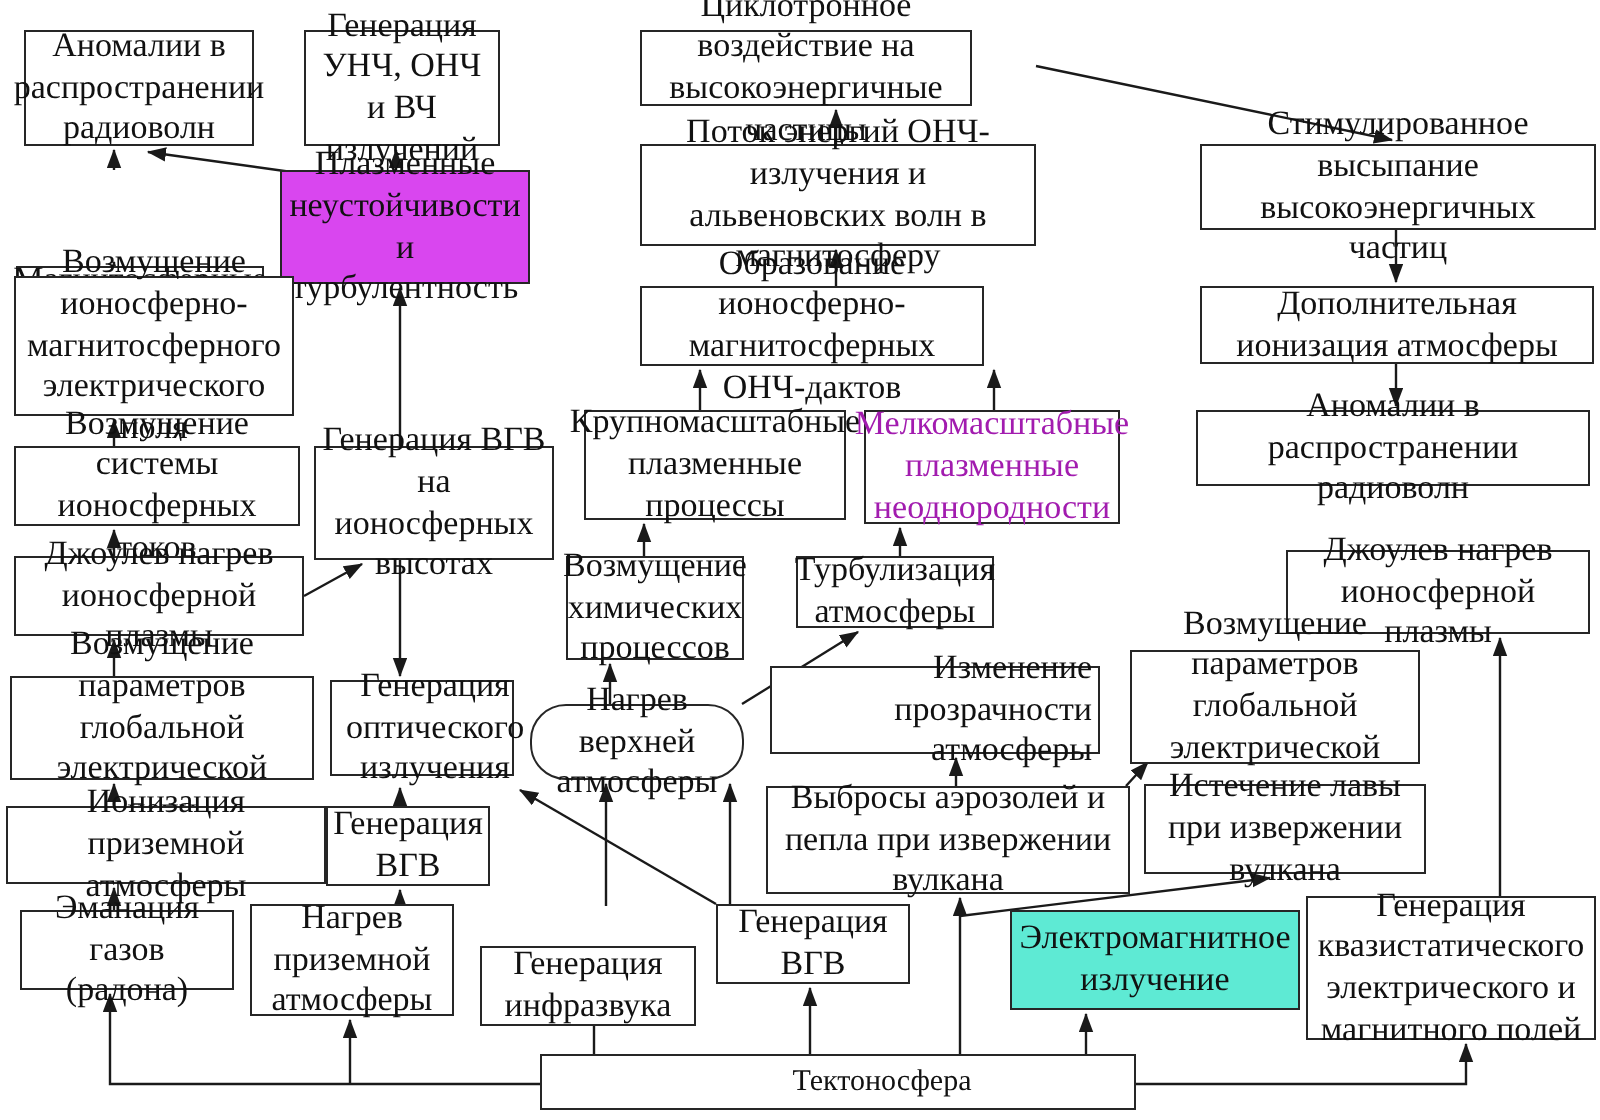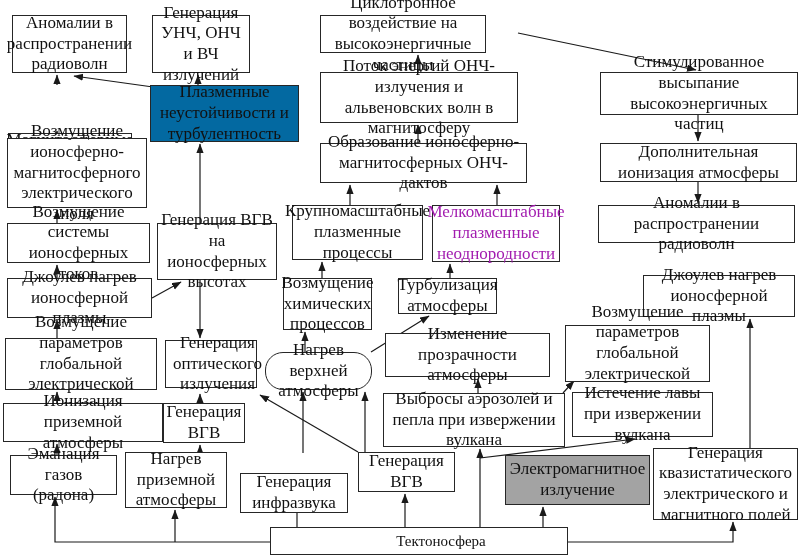--- a/index.html
+++ b/index.html
@@ -66,44 +66,44 @@
         <polyline points="698,115 698,141" marker-end="url(#arrow)"></polyline>
         <polyline points="698,182 698,203" marker-end="url(#arrow)"></polyline>
         <polyline points="478,393 478,379" marker-end="url(#arrow)"></polyline>
         <polyline points="563,393 574,381" marker-end="url(#arrow)"></polyline>
       </g>
   </svg>
   <div id="nodes">
       <div class="node" style="left: 12px; top: 15px; width: 115px; height: 58px; border-color: rgb(38, 38, 38); background: rgb(255, 255, 255); color: rgb(17, 17, 17);">Аномалии в распространении радиоволн</div>
       <div class="node" style="left: 152px; top: 15px; width: 98px; height: 58px; border-color: rgb(38, 38, 38); background: rgb(255, 255, 255); color: rgb(17, 17, 17);">Генерация УНЧ, ОНЧ и ВЧ излучений</div>
       <div class="node" style="left: 8px; top: 85px; width: 124px; height: 36px; border-color: rgb(38, 38, 38); background: rgb(255, 255, 255); color: rgb(17, 17, 17); margin-top: 48px;">Магнитосферные эффекты</div>
-      <div class="node" style="left: 150px; top: 85px; width: 149px; height: 57px; border-color: rgb(38, 38, 38); background: #0369a1; color: rgb(17, 17, 17);">Плазменные неустойчивости и турбулентность</div>
+      <div class="node" style="left: 140px; top: 85px; width: 125px; height: 57px; border-color: rgb(38, 38, 38); background: #d946ef; color: rgb(17, 17, 17);">Плазменные неустойчивости и турбулентность</div>
       <div class="node" style="left: 7px; top: 138px; width: 140px; height: 70px; border-color: rgb(38, 38, 38); background: rgb(255, 255, 255); color: rgb(17, 17, 17);">Возмущение ионосферно-магнитосферного электрического поля</div>
       <div class="node" style="left: 7px; top: 223px; width: 143px; height: 40px; border-color: rgb(38, 38, 38); background: rgb(255, 255, 255); color: rgb(17, 17, 17);">Возмущение системы ионосферных токов</div>
       <div class="node" style="left: 157px; top: 223px; width: 120px; height: 57px; border-color: rgb(38, 38, 38); background: rgb(255, 255, 255); color: rgb(17, 17, 17);">Генерация ВГВ на ионосферных высотах</div>
       <div class="node" style="left: 7px; top: 278px; width: 145px; height: 40px; border-color: rgb(38, 38, 38); background: rgb(255, 255, 255); color: rgb(17, 17, 17);">Джоулев нагрев ионосферной плазмы</div>
       <div class="node" style="left: 5px; top: 338px; width: 152px; height: 52px; border-color: rgb(38, 38, 38); background: rgb(255, 255, 255); color: rgb(17, 17, 17);">Возмущение параметров глобальной электрической цепи</div>
       <div class="node" style="left: 3px; top: 403px; width: 160px; height: 39px; border-color: rgb(38, 38, 38); background: rgb(255, 255, 255); color: rgb(17, 17, 17);">Ионизация приземной атмосферы</div>
       <div class="node" style="left: 10px; top: 455px; width: 107px; height: 40px; border-color: rgb(38, 38, 38); background: rgb(255, 255, 255); color: rgb(17, 17, 17);">Эманация газов (радона)</div>
       <div class="node" style="left: 165px; top: 340px; width: 92px; height: 48px; border-color: rgb(38, 38, 38); background: rgb(255, 255, 255); color: rgb(17, 17, 17); padding-left: 16px;">Генерация оптического излучения</div>
       <div class="node" style="left: 163px; top: 403px; width: 82px; height: 40px; border-color: rgb(38, 38, 38); background: rgb(255, 255, 255); color: rgb(17, 17, 17);">Генерация ВГВ</div>
       <div class="node" style="left: 125px; top: 452px; width: 102px; height: 56px; border-color: rgb(38, 38, 38); background: rgb(255, 255, 255); color: rgb(17, 17, 17);">Нагрев приземной атмосферы</div>
       <div class="node" style="left: 320px; top: 15px; width: 166px; height: 38px; border-color: rgb(38, 38, 38); background: rgb(255, 255, 255); color: rgb(17, 17, 17);">Циклотронное воздействие на высокоэнергичные частицы</div>
       <div class="node" style="left: 320px; top: 72px; width: 198px; height: 51px; border-color: rgb(38, 38, 38); background: rgb(255, 255, 255); color: rgb(17, 17, 17);">Поток энергий ОНЧ-излучения и альвеновских волн в магнитосферу</div>
-      <div class="node" style="left: 320px; top: 143px; width: 207px; height: 40px; border-color: rgb(38, 38, 38); background: rgb(255, 255, 255); color: rgb(17, 17, 17);">Образование ионосферно-магнитосферных ОНЧ-дактов</div>
+      <div class="node" style="left: 320px; top: 143px; width: 172px; height: 40px; border-color: rgb(38, 38, 38); background: rgb(255, 255, 255); color: rgb(17, 17, 17);">Образование ионосферно-магнитосферных ОНЧ-дактов</div>
       <div class="node" style="left: 292px; top: 205px; width: 131px; height: 55px; border-color: rgb(38, 38, 38); background: rgb(255, 255, 255); color: rgb(17, 17, 17);">Крупномасштабные плазменные процессы</div>
       <div class="node" style="left: 432px; top: 205px; width: 128px; height: 57px; border-color: rgb(38, 38, 38); background: rgb(255, 255, 255); color: #a21caf;">Мелкомасштабные плазменные неоднородности</div>
       <div class="node" style="left: 283px; top: 278px; width: 89px; height: 52px; border-color: rgb(38, 38, 38); background: rgb(255, 255, 255); color: rgb(17, 17, 17);">Возмущение химических процессов</div>
       <div class="node" style="left: 398px; top: 278px; width: 99px; height: 36px; border-color: rgb(38, 38, 38); background: rgb(255, 255, 255); color: rgb(17, 17, 17);">Турбулизация атмосферы</div>
       <div class="node" style="left: 265px; top: 352px; width: 107px; height: 38px; border-color: rgb(38, 38, 38); background: rgb(255, 255, 255); color: rgb(17, 17, 17); border-radius: 18px;">Нагрев верхней атмосферы</div>
-      <div class="node" style="left: 385px; top: 333px; width: 165px; height: 44px; border-color: rgb(38, 38, 38); background: rgb(255, 255, 255); color: rgb(17, 17, 17);">Изменение прозрачности атмосферы</div>
+      <div class="node" style="left: 385px; top: 333px; width: 165px; height: 44px; border-color: rgb(38, 38, 38); background: rgb(255, 255, 255); color: rgb(17, 17, 17); text-align: right;">Изменение прозрачности атмосферы</div>
       <div class="node" style="left: 383px; top: 393px; width: 182px; height: 54px; border-color: rgb(38, 38, 38); background: rgb(255, 255, 255); color: rgb(17, 17, 17);">Выбросы аэрозолей и пепла при извержении вулкана</div>
       <div class="node" style="left: 240px; top: 453px; width: 108px; height: 40px; border-color: rgb(38, 38, 38); background: rgb(255, 255, 255); color: rgb(17, 17, 17); margin-top: 20px;">Генерация инфразвука</div>
       <div class="node" style="left: 358px; top: 452px; width: 97px; height: 40px; border-color: rgb(38, 38, 38); background: rgb(255, 255, 255); color: rgb(17, 17, 17);">Генерация ВГВ</div>
-      <div class="node" style="left: 505px; top: 455px; width: 145px; height: 50px; border-color: rgb(38, 38, 38); background: #a3a3a3; color: rgb(17, 17, 17);">Электромагнитное излучение</div>
+      <div class="node" style="left: 505px; top: 455px; width: 145px; height: 50px; border-color: rgb(38, 38, 38); background: #5eead4; color: rgb(17, 17, 17);">Электромагнитное излучение</div>
       <div class="node" style="left: 600px; top: 72px; width: 198px; height: 43px; border-color: rgb(38, 38, 38); background: rgb(255, 255, 255); color: rgb(17, 17, 17);">Стимулированное высыпание высокоэнергичных частиц</div>
       <div class="node" style="left: 600px; top: 143px; width: 197px; height: 39px; border-color: rgb(38, 38, 38); background: rgb(255, 255, 255); color: rgb(17, 17, 17);">Дополнительная ионизация атмосферы</div>
       <div class="node" style="left: 598px; top: 205px; width: 197px; height: 38px; border-color: rgb(38, 38, 38); background: rgb(255, 255, 255); color: rgb(17, 17, 17);">Аномалии в распространении радиоволн</div>
       <div class="node" style="left: 643px; top: 275px; width: 152px; height: 42px; border-color: rgb(38, 38, 38); background: rgb(255, 255, 255); color: rgb(17, 17, 17);">Джоулев нагрев ионосферной плазмы</div>
       <div class="node" style="left: 565px; top: 325px; width: 145px; height: 57px; border-color: rgb(38, 38, 38); background: rgb(255, 255, 255); color: rgb(17, 17, 17);">Возмущение параметров глобальной электрической цепи</div>
       <div class="node" style="left: 572px; top: 392px; width: 141px; height: 45px; border-color: rgb(38, 38, 38); background: rgb(255, 255, 255); color: rgb(17, 17, 17);">Истечение лавы при извержении вулкана</div>
       <div class="node" style="left: 653px; top: 448px; width: 145px; height: 72px; border-color: rgb(38, 38, 38); background: rgb(255, 255, 255); color: rgb(17, 17, 17);">Генерация квазистатического электрического и магнитного полей</div>
       <div class="node large" style="left: 270px; top: 527px; width: 298px; height: 28px; border-color: rgb(38, 38, 38); background: rgb(255, 255, 255); color: rgb(17, 17, 17); padding-left: 47px;">Тектоносфера</div>
     </div>
 </div>

